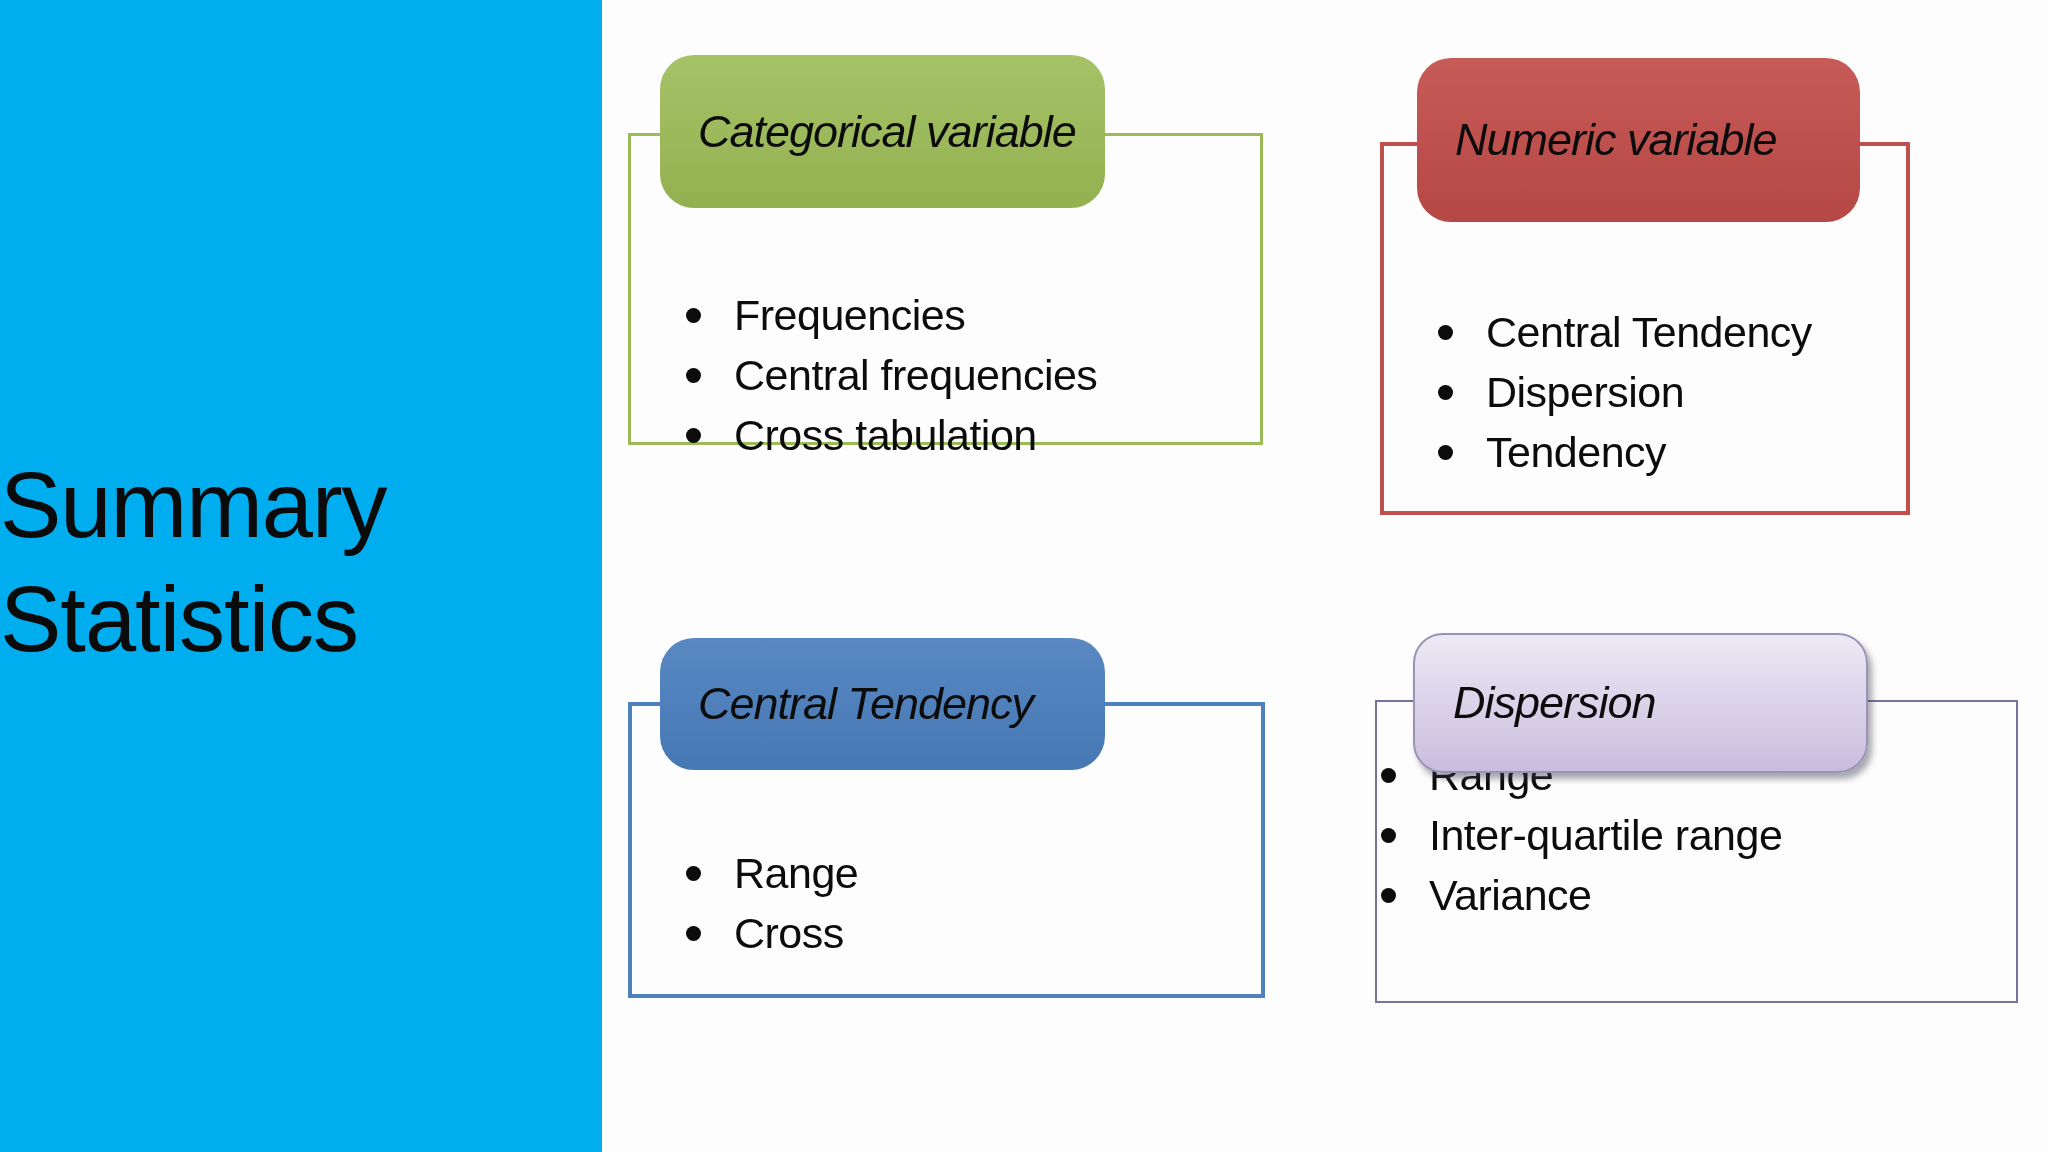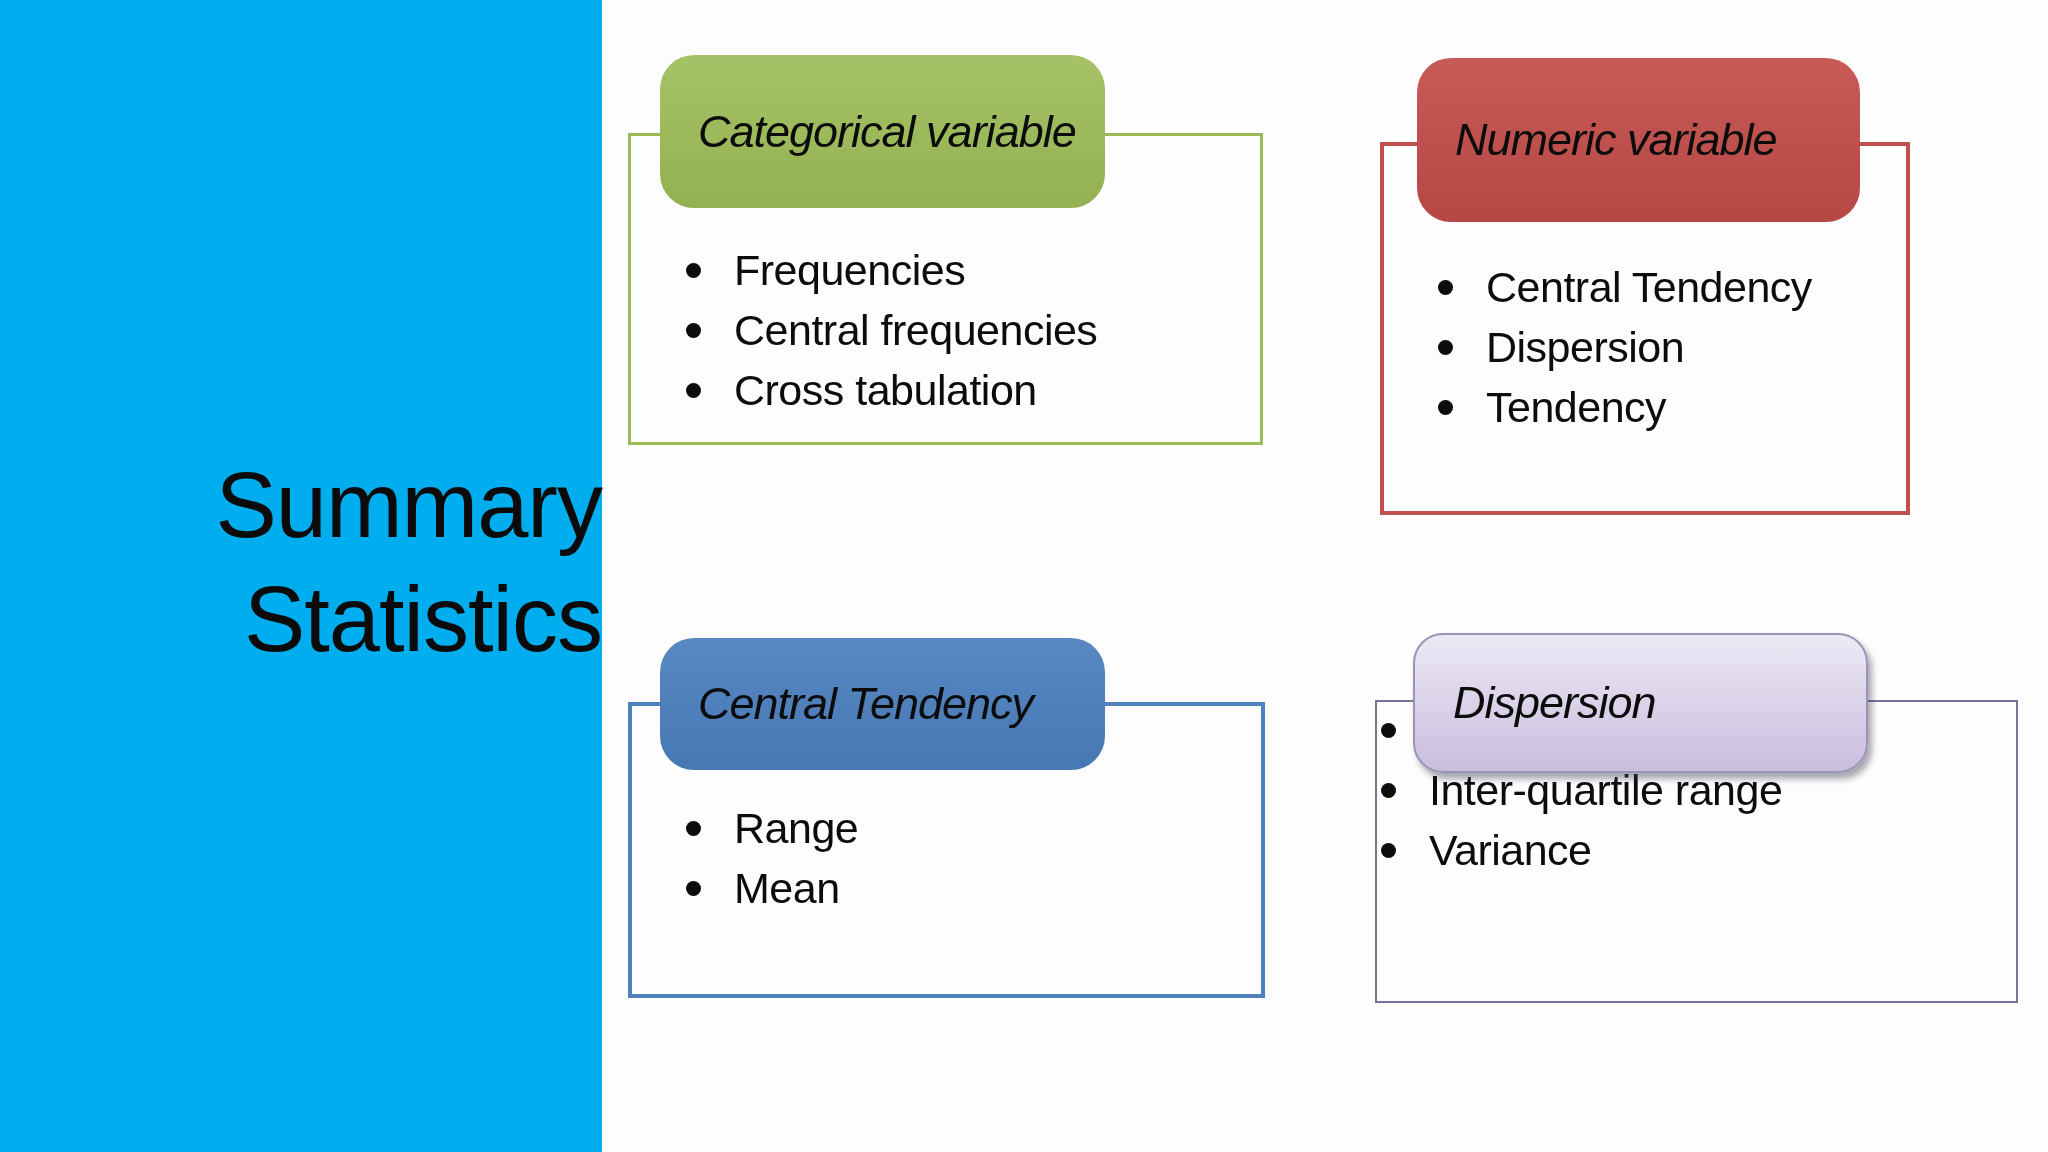--- a/index.html
+++ b/index.html
@@ -18,21 +18,21 @@
   .sidebar {
     position: absolute;
     left: 0; top: 0;
     width: 602px; height: 1152px;
     background: #00AEEF;
   }
   .slide-title {
     position: absolute;
     left: 0; top: 448px;
     width: 602px;
-    text-align: right;
+    text-align: left;
     font-size: 92px;
     line-height: 1.24;
     letter-spacing: -1px;
     color: #0b0b0b;
     white-space: pre-line;
   }
 
   
   .card { position: absolute; }
   .card-frame {
@@ -52,20 +52,21 @@
     font-size: 45px;
     letter-spacing: -1px;
     color: #0c0c0c;
     z-index: 2;
     font-style: italic;
   }
   .bullet-list {
     position: absolute;
     list-style: none;
     z-index: 1;
+    margin-top: 45px;
   }
   .bullet-list li {
     position: relative;
     padding-left: 54px;
     font-size: 43px;
     letter-spacing: -0.5px;
     line-height: 60px;
     color: #0c0c0c;
     white-space: nowrap;
   }
@@ -134,21 +135,21 @@
     <li>Dispersion</li>
     <li>Tendency</li>
   </ul>
 </div>
 
 <div class="card card-central" style="--fill-top: #5988C2; --fill-bottom: #4678B3; --frame-border: #4F81BD;">
   <div class="card-frame"></div>
   <div class="card-header">Central Tendency</div>
   <ul class="bullet-list">
     <li>Range</li>
-    <li>Mean</li>
+    <li>Cross</li>
   </ul>
 </div>
 
 <div class="card card-dispersion" style="--fill-top: #EDE9F5; --fill-bottom: #C9BDDE; --frame-border: #73739C; --header-border: #9A93B5;">
   <div class="card-frame"></div>
   <div class="card-header">Dispersion</div>
   <ul class="bullet-list">
     <li>Range</li>
     <li>Inter-quartile range</li>
     <li>Variance</li>

